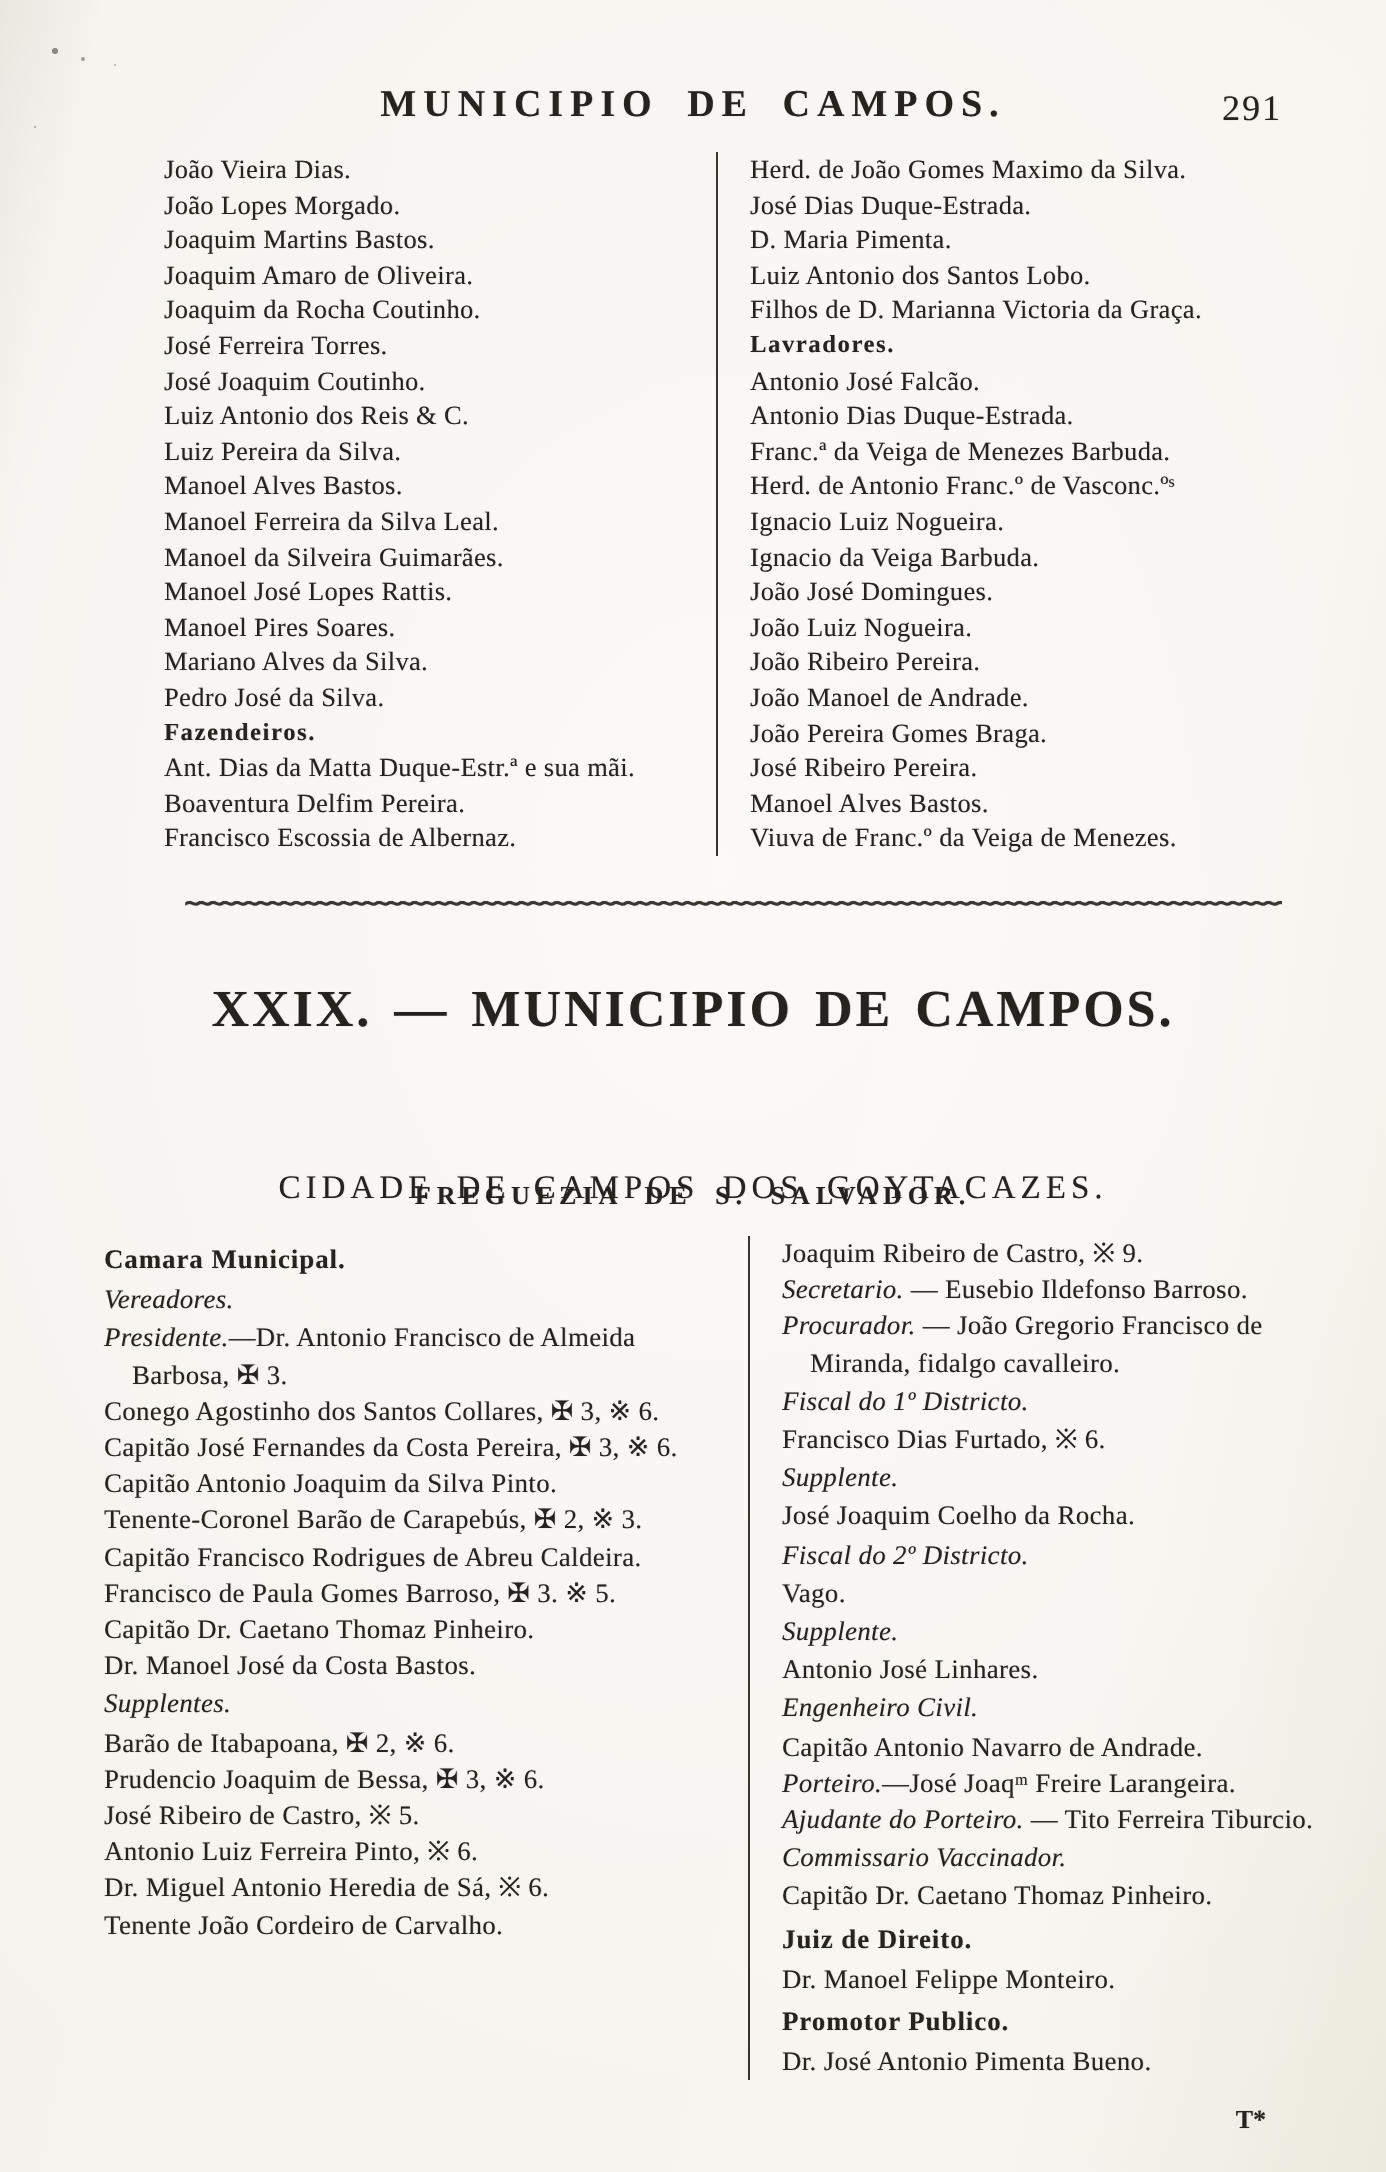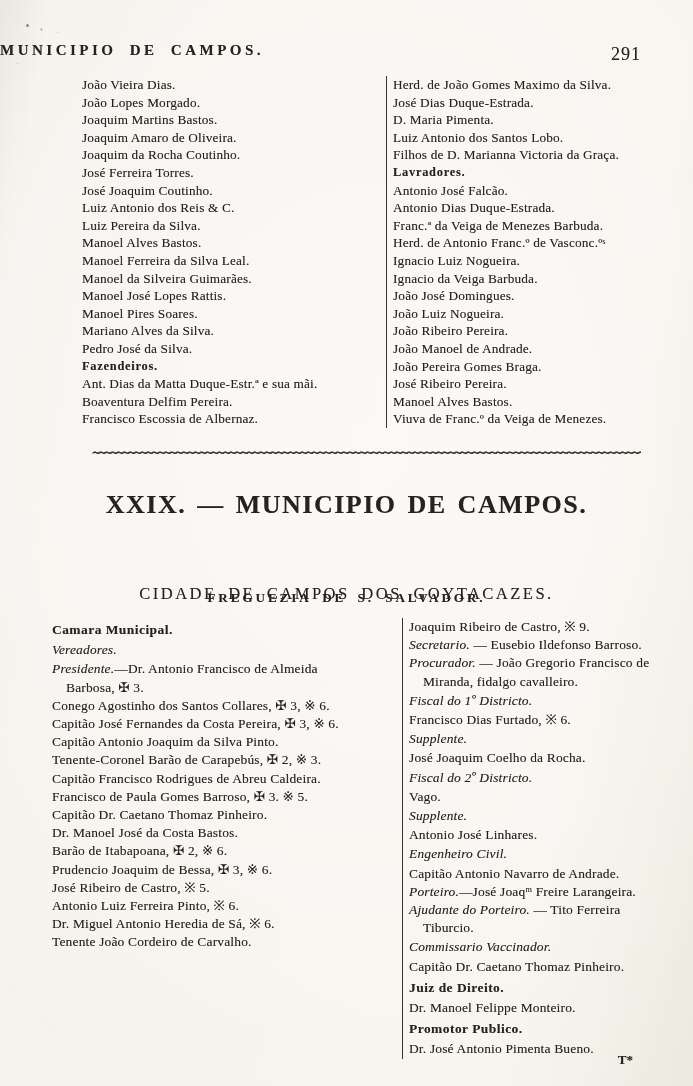--- a/index.html
+++ b/index.html
@@ -20,33 +20,33 @@
     text-shadow: 0.2px 0.2px 0.5px rgba(40,35,30,0.35);
   }
   .smudge {
     position: absolute; top: 24px; left: 26px;
     width: 3px; height: 3px; border-radius: 50%;
     background: #8a877f;
     box-shadow: 14px 4px 0 -0.5px #a29e95, 30px 7px 0 -1px #b5b1a7, -10px 38px 0 -1px #aaa69c;
   }
   .running-head {
     position: absolute; top: 42px; left: 0; right: 0;
-    text-align: left; font-weight: bold;
-    font-size: 15px; letter-spacing: 3.5px; word-spacing: 6px;
+    text-align: center; font-weight: bold;
+    font-size: 19px; letter-spacing: 3.5px; word-spacing: 6px;
   }
   .page-num {
     position: absolute; top: 44px; right: 52px;
     font-size: 18px; letter-spacing: 1px; text-align: right;
   }
   .cols { position: absolute; display: flex; align-items: stretch; }
   .directory { top: 76px; left: 82px; right: 26px; }
   .directory .col-left { width: 276px; padding-right: 8px; }
   .municipal { top: 618px; left: 52px; right: 26px; }
   .municipal .col-left { width: 322px; padding-right: 10px; }
-  .col-right { flex: 1; border-left: 1.3px solid #37342e; padding-left: 6px; margin-left: 28px; }
+  .col-right { flex: 1; border-left: 1.3px solid #37342e; padding-left: 16px; }
   .line {
     text-indent: -14px; padding-left: 14px;
     letter-spacing: 0.2px;
   }
   .directory .line { font-size: 13.2px; line-height: 17.6px; }
   .municipal .line { font-size: 13.4px; line-height: 18.2px; }
   .line.center-b, .line.center-i {
     text-align: left; text-indent: 0; padding-left: 0;
   }
   .line.center-b { font-weight: bold; }
@@ -140,20 +140,21 @@
         <div class="line center-i">Vereadores.</div>
         <div class="line"><span class="lbl">Presidente.</span>—Dr. Antonio Francisco de Almeida Barbosa, ✠ 3.</div>
         <div class="line">Conego Agostinho dos Santos Collares, ✠ 3, ※ 6.</div>
         <div class="line">Capitão José Fernandes da Costa Pereira, ✠ 3, ※ 6.</div>
         <div class="line">Capitão Antonio Joaquim da Silva Pinto.</div>
         <div class="line">Tenente-Coronel Barão de Carapebús, ✠ 2, ※ 3.</div>
         <div class="line">Capitão Francisco Rodrigues de Abreu Caldeira.</div>
         <div class="line">Francisco de Paula Gomes Barroso, ✠ 3. ※ 5.</div>
         <div class="line">Capitão Dr. Caetano Thomaz Pinheiro.</div>
         <div class="line">Dr. Manoel José da Costa Bastos.</div>
+        <div class="line center-i">Supplentes.</div>
         <div class="line">Barão de Itabapoana, ✠ 2, ※ 6.</div>
         <div class="line">Prudencio Joaquim de Bessa, ✠ 3, ※ 6.</div>
         <div class="line">José Ribeiro de Castro, ※ 5.</div>
         <div class="line">Antonio Luiz Ferreira Pinto, ※ 6.</div>
         <div class="line">Dr. Miguel Antonio Heredia de Sá, ※ 6.</div>
         <div class="line">Tenente João Cordeiro de Carvalho.</div>
       </div>
     <div class="col-right">
         <div class="line">Joaquim Ribeiro de Castro, ※ 9.</div>
         <div class="line"><span class="lbl">Secretario.</span> — Eusebio Ildefonso Barroso.</div>

